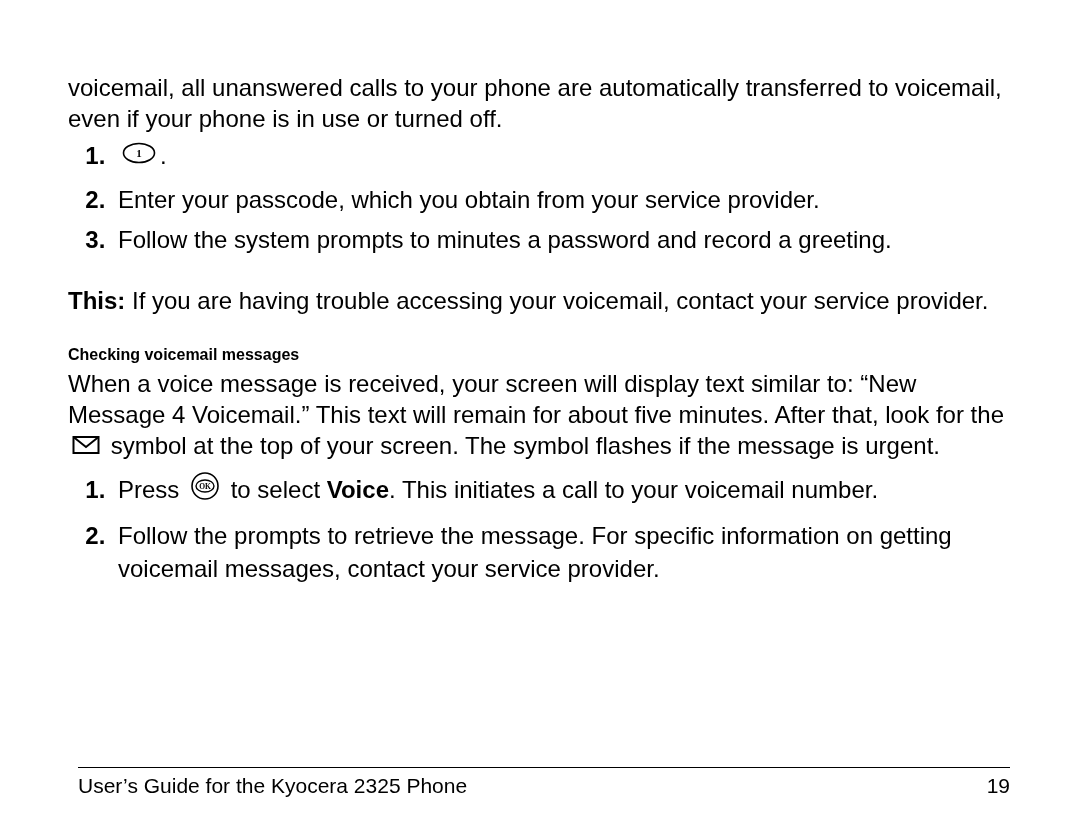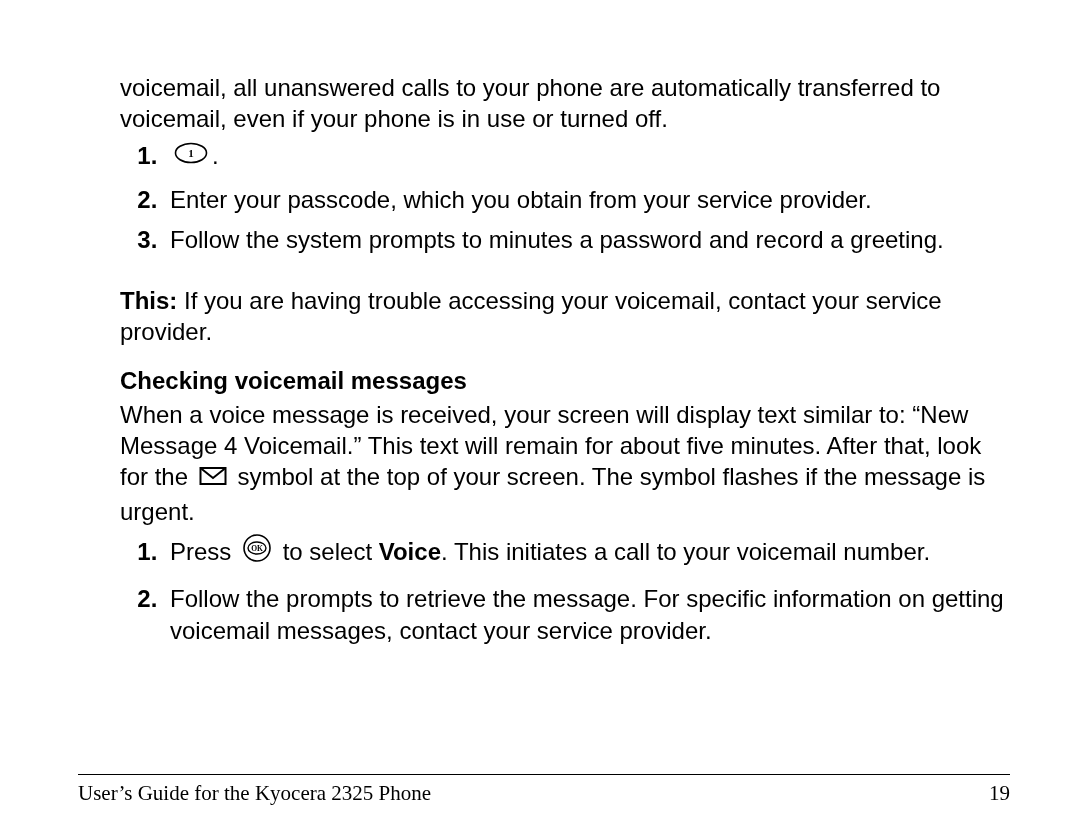--- a/index.html
+++ b/index.html
@@ -6,21 +6,21 @@
     margin: 0;
     padding: 0;
     background: #fff;
     font-family: Verdana, Geneva, Tahoma, sans-serif;
     color: #000;
   }
   .page {
     box-sizing: border-box;
     width: 1080px;
     height: 834px;
-    padding: 72px 70px 0 120px;
+    padding: 72px 70px 0 68px;
     position: relative;
   }
   .body-text {
     font-size: 24px;
     line-height: 1.3;
   }
   .para {
     margin: 0 0 6px 0;
   }
   ol.steps {
@@ -32,23 +32,23 @@
     line-height: 1.35;
     padding-left: 6px;
     margin-bottom: 8px;
   }
   ol.steps li::marker {
     font-weight: 700;
     font-size: 24px;
   }
   .bold { font-weight: 700; }
   .section-head {
-    font-size: 24px;
+    font-size: 16px;
     font-weight: 700;
-    margin-top: 20px;
+    margin-top: 30px;
     margin-bottom: 4px;
   }
   .icon {
     display: inline-block;
     vertical-align: middle;
     margin: 0 4px 3px 4px;
   }
   .footer-rule {
     border: 0;
     border-top: 1px solid #000;
@@ -57,22 +57,21 @@
   .footer {
     display: flex;
     justify-content: space-between;
     font-size: 21px;
     padding-top: 6px;
   }
   .footer-block {
     position: absolute;
     left: 78px;
     right: 70px;
-    bottom: 28px;
-    font-family: Liberation Serif, serif;
+    bottom: 36px;
   }
 </style>
 </head>
 <body>
 
 <div class="page">
 
   <p class="body-text para">voicemail, all unanswered calls to your phone are automatically transferred to voicemail, even if your phone is in use or turned off.</p>
 
   <ol class="steps">

